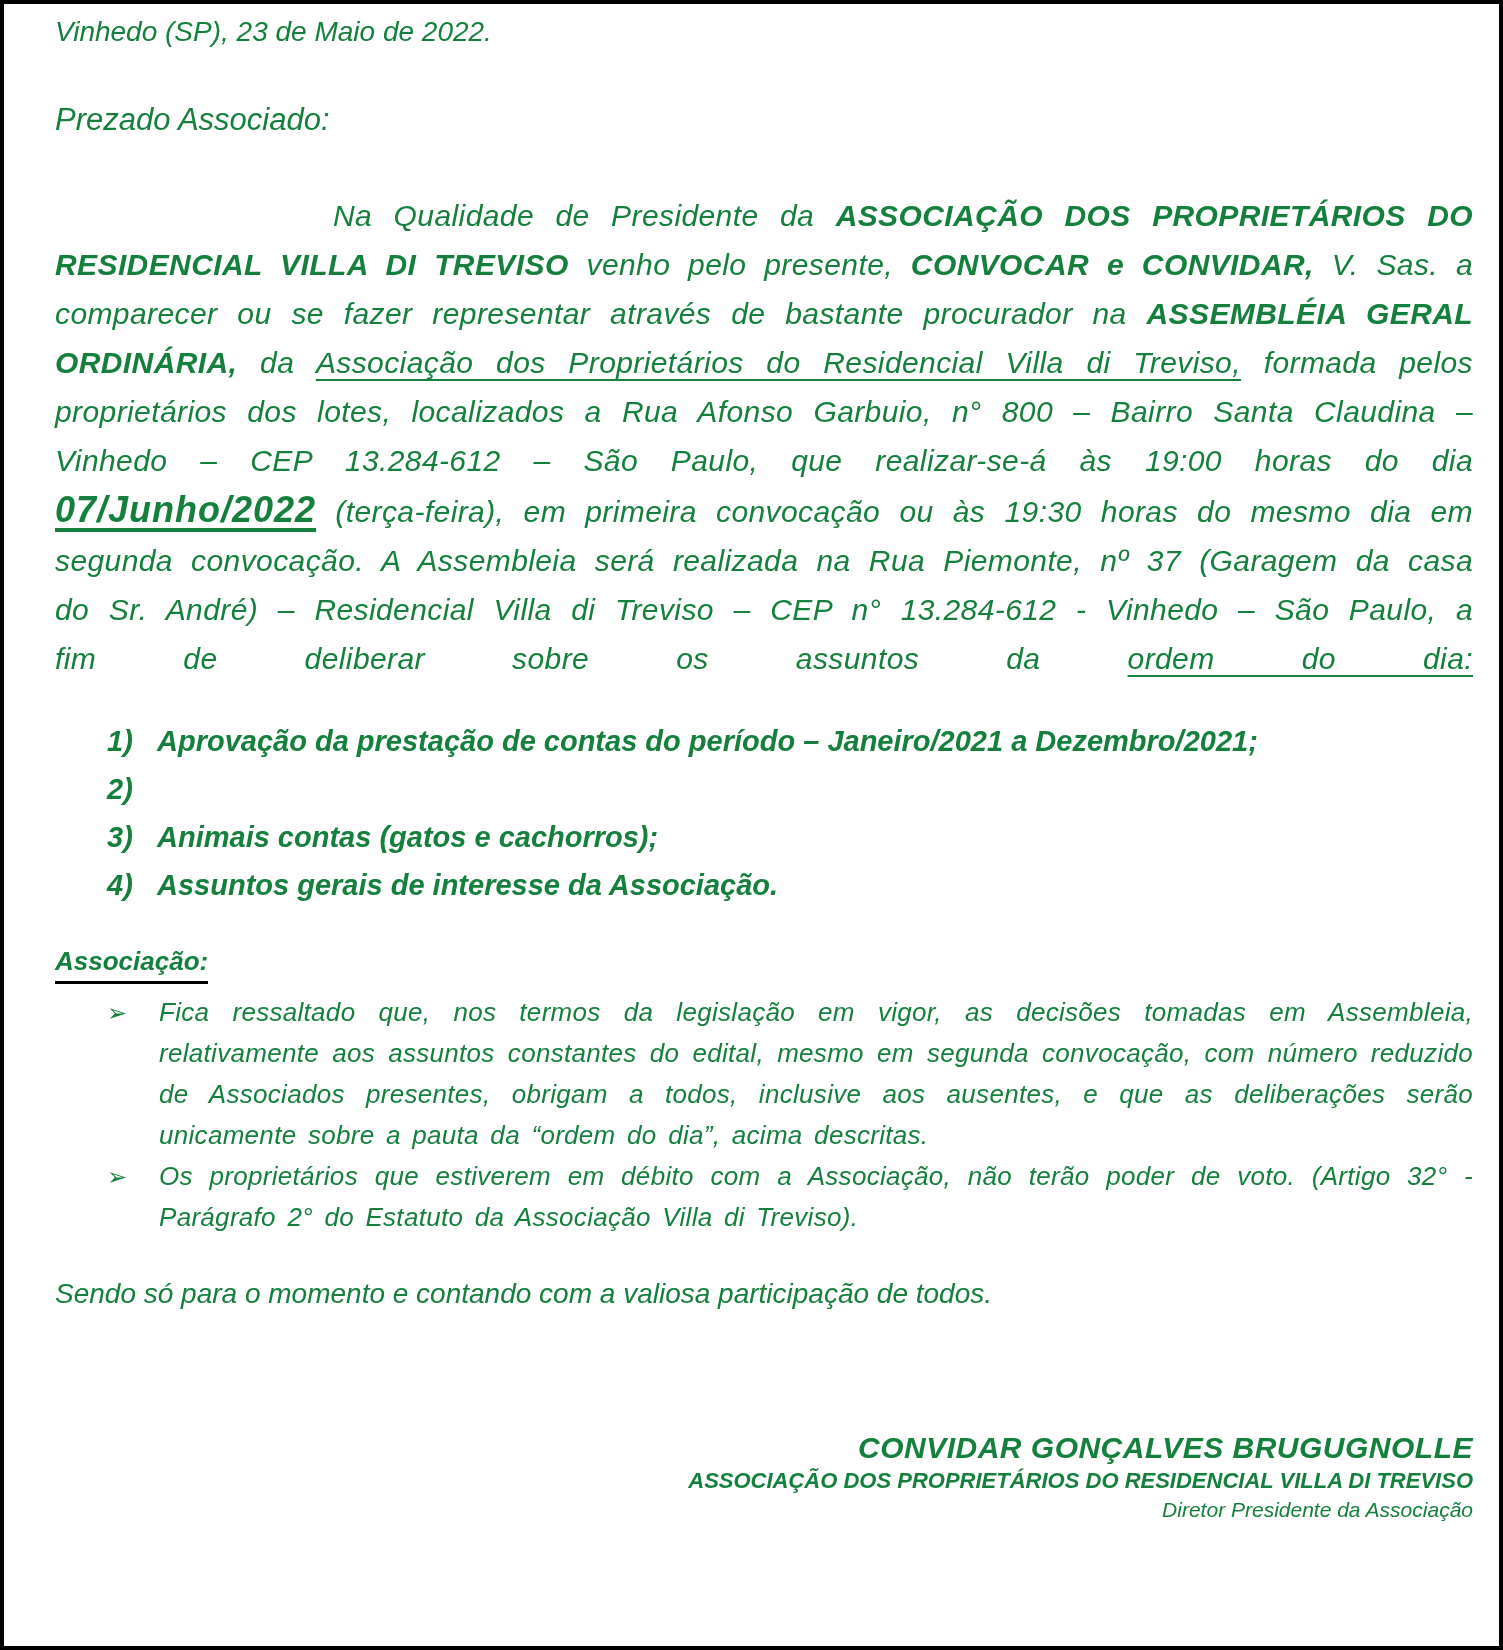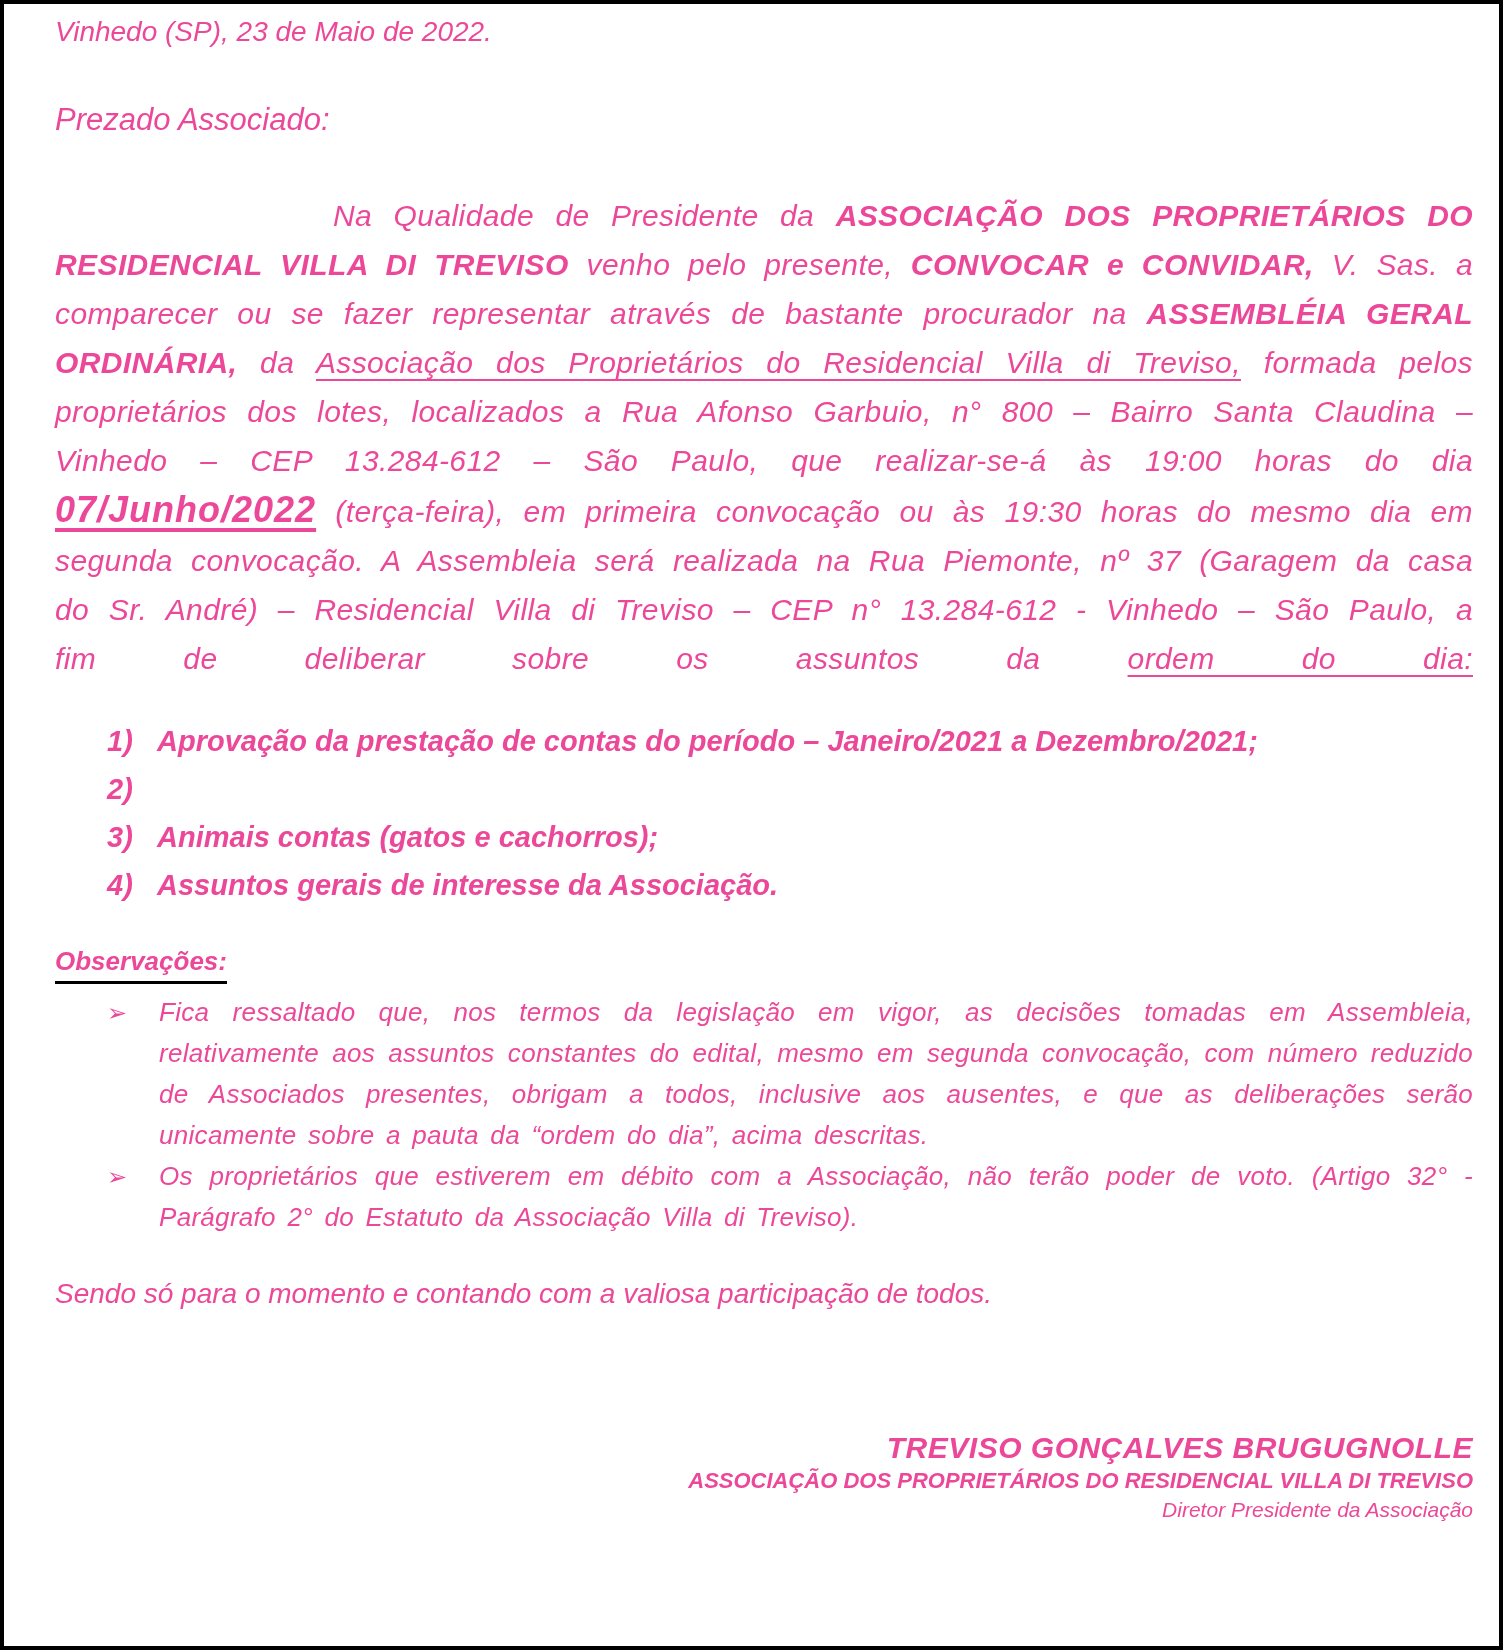--- a/index.html
+++ b/index.html
@@ -7,21 +7,21 @@
     padding: 0;
     background: #ffffff;
   }
   .page {
     position: relative;
     width: 1503px;
     height: 1650px;
     box-sizing: border-box;
     border: 4px solid #000000;
     background: #ffffff;
-    color: #ec4899;
+    color: #15803d;
     font-family: "Liberation Sans", sans-serif;
     font-style: italic;
     padding: 11px 26px 6px 51px;
     overflow: hidden;
   }
   .date-line {
     font-size: 28px;
     line-height: 34px;
   }
   .title-wrap {
@@ -155,35 +155,35 @@
       <span class="agenda-num">3)</span>
       <span class="agenda-text">Animais contas (gatos e cachorros);</span>
     </div>
     <div class="agenda-item">
       <span class="agenda-num">4)</span>
       <span class="agenda-text">Assuntos gerais de interesse da Associação.</span>
     </div>
   </div>
 
   <div class="obs-heading">
-    <span>Observações:</span>
+    <span>Associação:</span>
   </div>
 
   <div class="obs-list">
     <div class="obs-item">
       <span class="obs-marker">➢</span>
       <span class="obs-text">Fica ressaltado que, nos termos da legislação em vigor, as decisões tomadas em Assembleia, relativamente aos assuntos constantes do edital, mesmo em segunda convocação, com número reduzido de Associados presentes, obrigam a todos, inclusive aos ausentes, e que as deliberações serão unicamente sobre a pauta da “ordem do dia”, acima descritas.</span>
     </div>
     <div class="obs-item">
       <span class="obs-marker">➢</span>
       <span class="obs-text">Os proprietários que estiverem em débito com a Associação, não terão poder de voto. (Artigo 32° - Parágrafo 2° do Estatuto da Associação Villa di Treviso).</span>
     </div>
   </div>
 
   <div class="closing">Sendo só para o momento e contando com a valiosa participação de todos.</div>
 
   <div class="signature">
-    <div class="sig-name">TREVISO GONÇALVES BRUGUGNOLLE</div>
+    <div class="sig-name">CONVIDAR GONÇALVES BRUGUGNOLLE</div>
     <div class="sig-org">ASSOCIAÇÃO DOS PROPRIETÁRIOS DO RESIDENCIAL VILLA DI TREVISO</div>
     <div class="sig-role">Diretor Presidente da Associação</div>
   </div>
 
 </div>
 
 </body></html>

